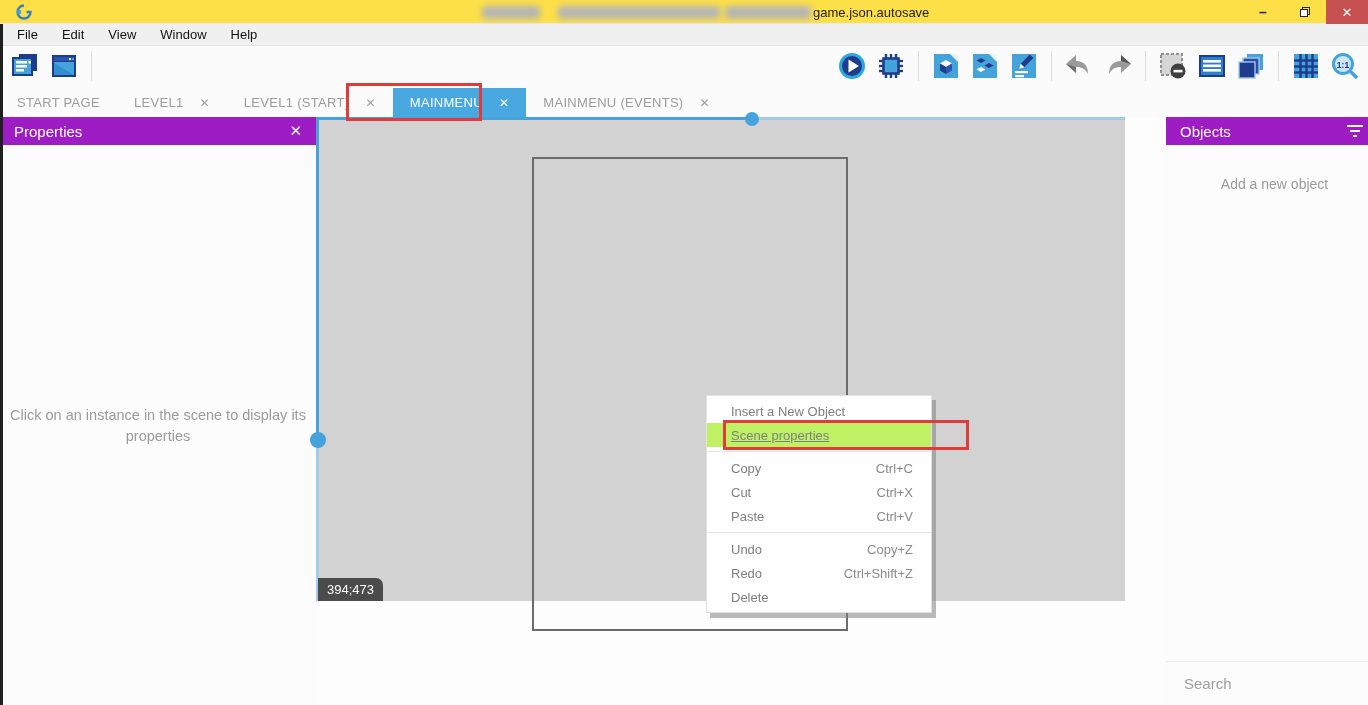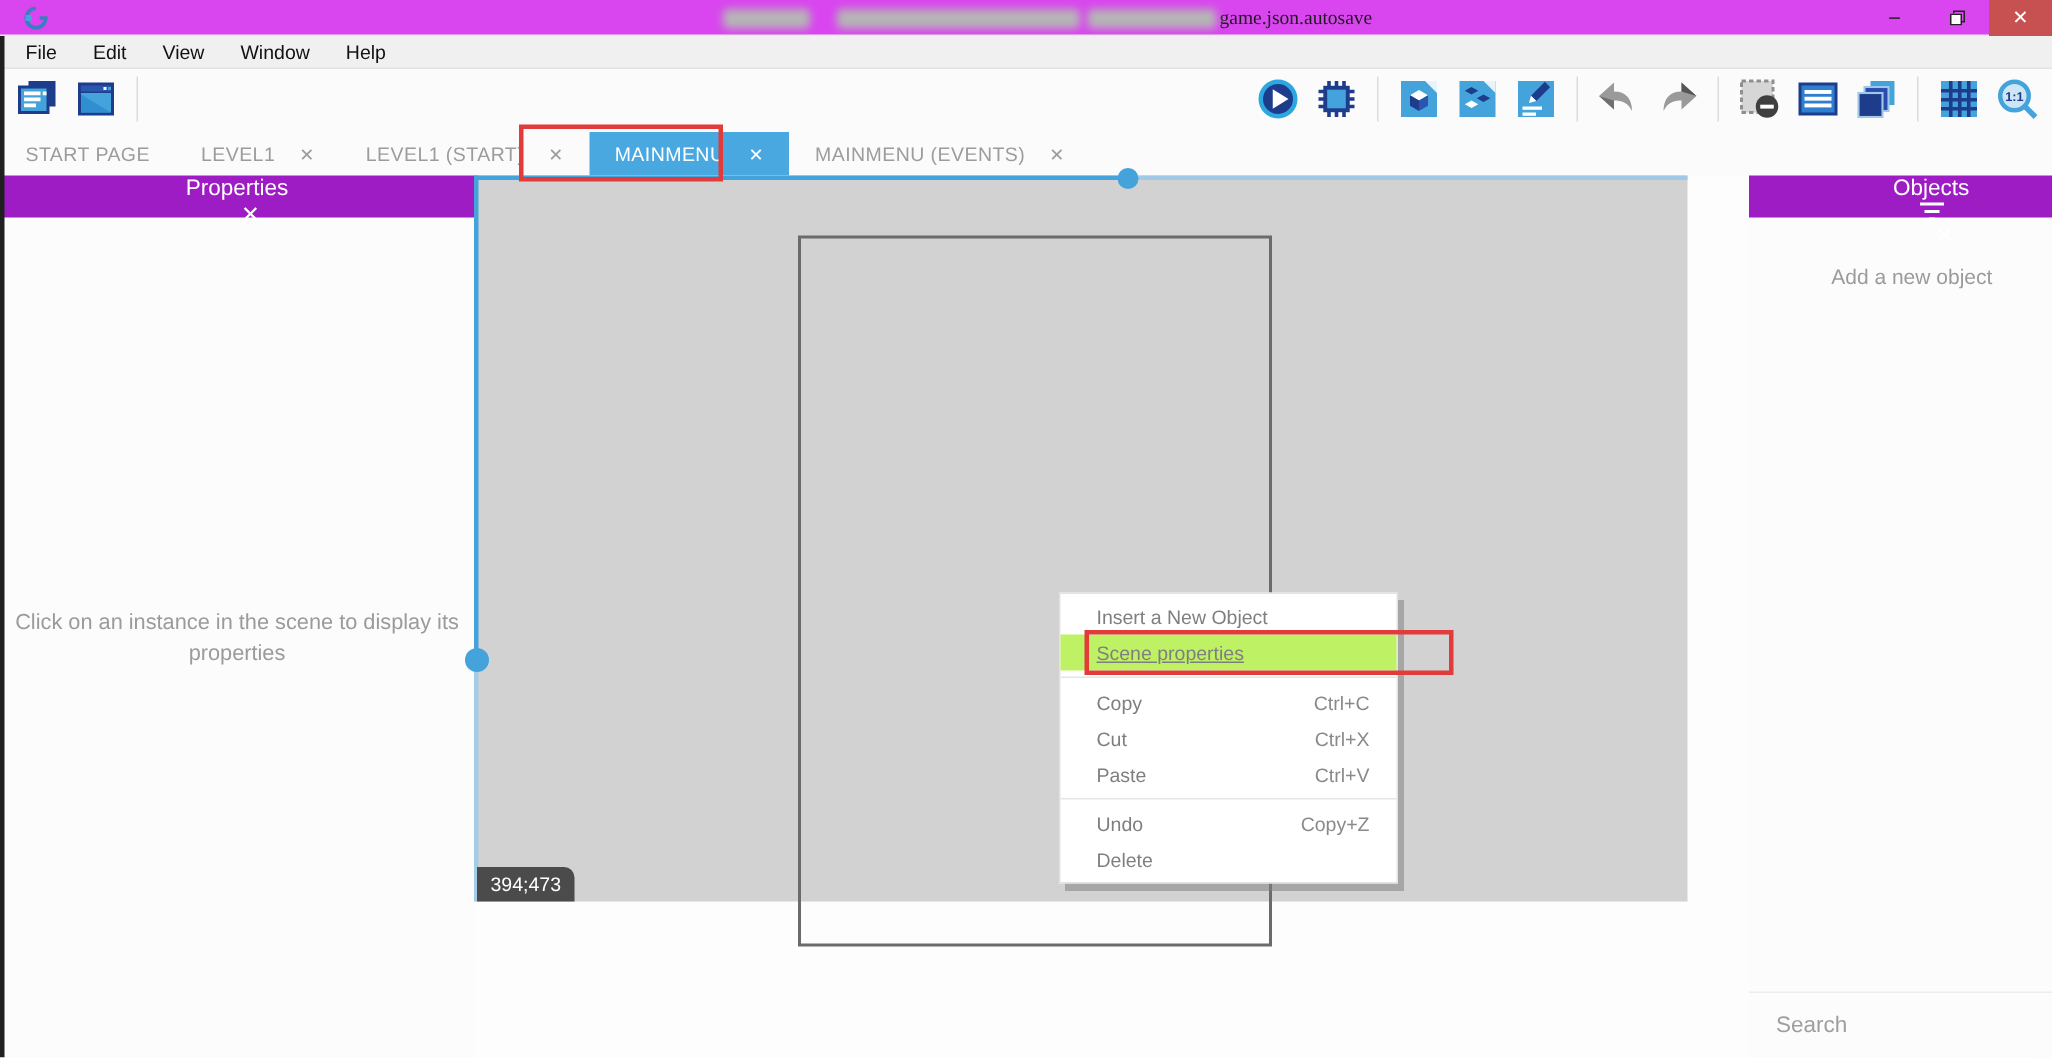--- a/index.html
+++ b/index.html
@@ -4,21 +4,21 @@
 <style>
   * { margin:0; padding:0; box-sizing:border-box; }
   html,body { width:1368px; height:705px; overflow:hidden; }
   body { font-family:"Liberation Sans","DejaVu Sans",sans-serif; background:#fff; }
   .window { position:relative; width:1368px; height:705px; background:#fdfdfd; }
 
   
   .edge-strip { position:absolute; left:0; top:24px; bottom:0; width:3px; background:#202020; z-index:60; }
 
   
-  .titlebar { position:absolute; left:0; top:0; width:1368px; height:24px; background:#d946ef; border-bottom:1px solid #e9e9e9;font-family:Liberation Serif, serif; }
+  .titlebar { position:absolute; left:0; top:0; width:1368px; height:24px; background:#fde047; border-bottom:1px solid #e9e9e9; }
   .logo { position:absolute; left:16px; top:4px; width:16px; height:16px; }
   .title-group { position:absolute; left:482px; top:4px; height:16px; display:flex; align-items:center; }
   .blurblock { height:13px; background:#b5b5b5; border-radius:3px; filter:blur(3px); }
   .title-text { font-size:13px; color:#1c1c1c; white-space:nowrap; margin-left:2px; }
   .win-controls { position:absolute; right:0; top:0; height:24px; display:flex; }
   .win-btn { width:42px; height:24px; display:flex; align-items:center; justify-content:center; font-size:14px; color:#222; }
   .win-btn.minimize { font-weight:bold; }
   .restore-glyph { position:relative; width:10px; height:10px; }
   .restore-glyph .back { position:absolute; right:0; top:0; width:8px; height:8px; border:1px solid #222; }
   .restore-glyph .front { position:absolute; left:0; bottom:0; width:8px; height:8px; border:1px solid #222; background:#fdfdfd; }
@@ -39,21 +39,21 @@
   
   .tabbar { position:absolute; left:0; top:88px; width:1368px; height:29px; background:#fbfbfb; display:flex; }
   .tab { display:flex; align-items:center; padding:0 17px; font-size:13px; color:#9c9c9c; letter-spacing:.3px; white-space:nowrap; }
   .tab .tab-close { margin-left:16px; font-size:12px; color:#9c9c9c; }
   .tab.active { background:#48a8df; color:#fff; }
   .tab.active .tab-close { color:#fff; }
 
   
   .content { position:absolute; left:0; top:117px; width:1368px; height:588px; }
 
-  .panel-header { height:28px; background:#9e1cc4; display:flex; align-items:center; padding:0 14px; color:#fff;flex-direction:column; }
+  .panel-header { height:28px; background:#9e1cc4; display:flex; align-items:center; padding:0 14px; color:#fff; }
   .panel-title { font-size:15px; flex:0 0 auto; }
   .panel-header .spacer { flex:1; }
   .panel-close { font-size:15px; color:#fff; margin-left:18px; }
 
   
   .properties-panel { position:absolute; left:0; top:0; width:316px; height:588px; background:#fcfcfc; }
   .properties-msg { position:absolute; left:8px; top:288px; width:300px; text-align:center; font-size:14.5px; line-height:21px; color:#9b9b9b; }
 
   
   .scene-canvas { position:absolute; left:316px; top:0; width:809px; height:484px; background:#d2d2d2; }
@@ -368,20 +368,24 @@
     <div class="cm-item">
       <span class="cm-label">Paste</span>
       <span class="cm-shortcut">Ctrl+V</span>
     </div>
     <div class="cm-sep"></div>
     <div class="cm-item">
       <span class="cm-label">Undo</span>
       <span class="cm-shortcut">Copy+Z</span>
     </div>
     <div class="cm-item">
+      <span class="cm-label">Redo</span>
+      <span class="cm-shortcut">Ctrl+Shift+Z</span>
+    </div>
+    <div class="cm-item">
       <span class="cm-label">Delete</span>
       <span class="cm-shortcut"></span>
     </div>
   </div>
 
   <div class="annotation annot-tab"></div>
   <div class="annotation annot-menu"></div>
 
 </div>
 

